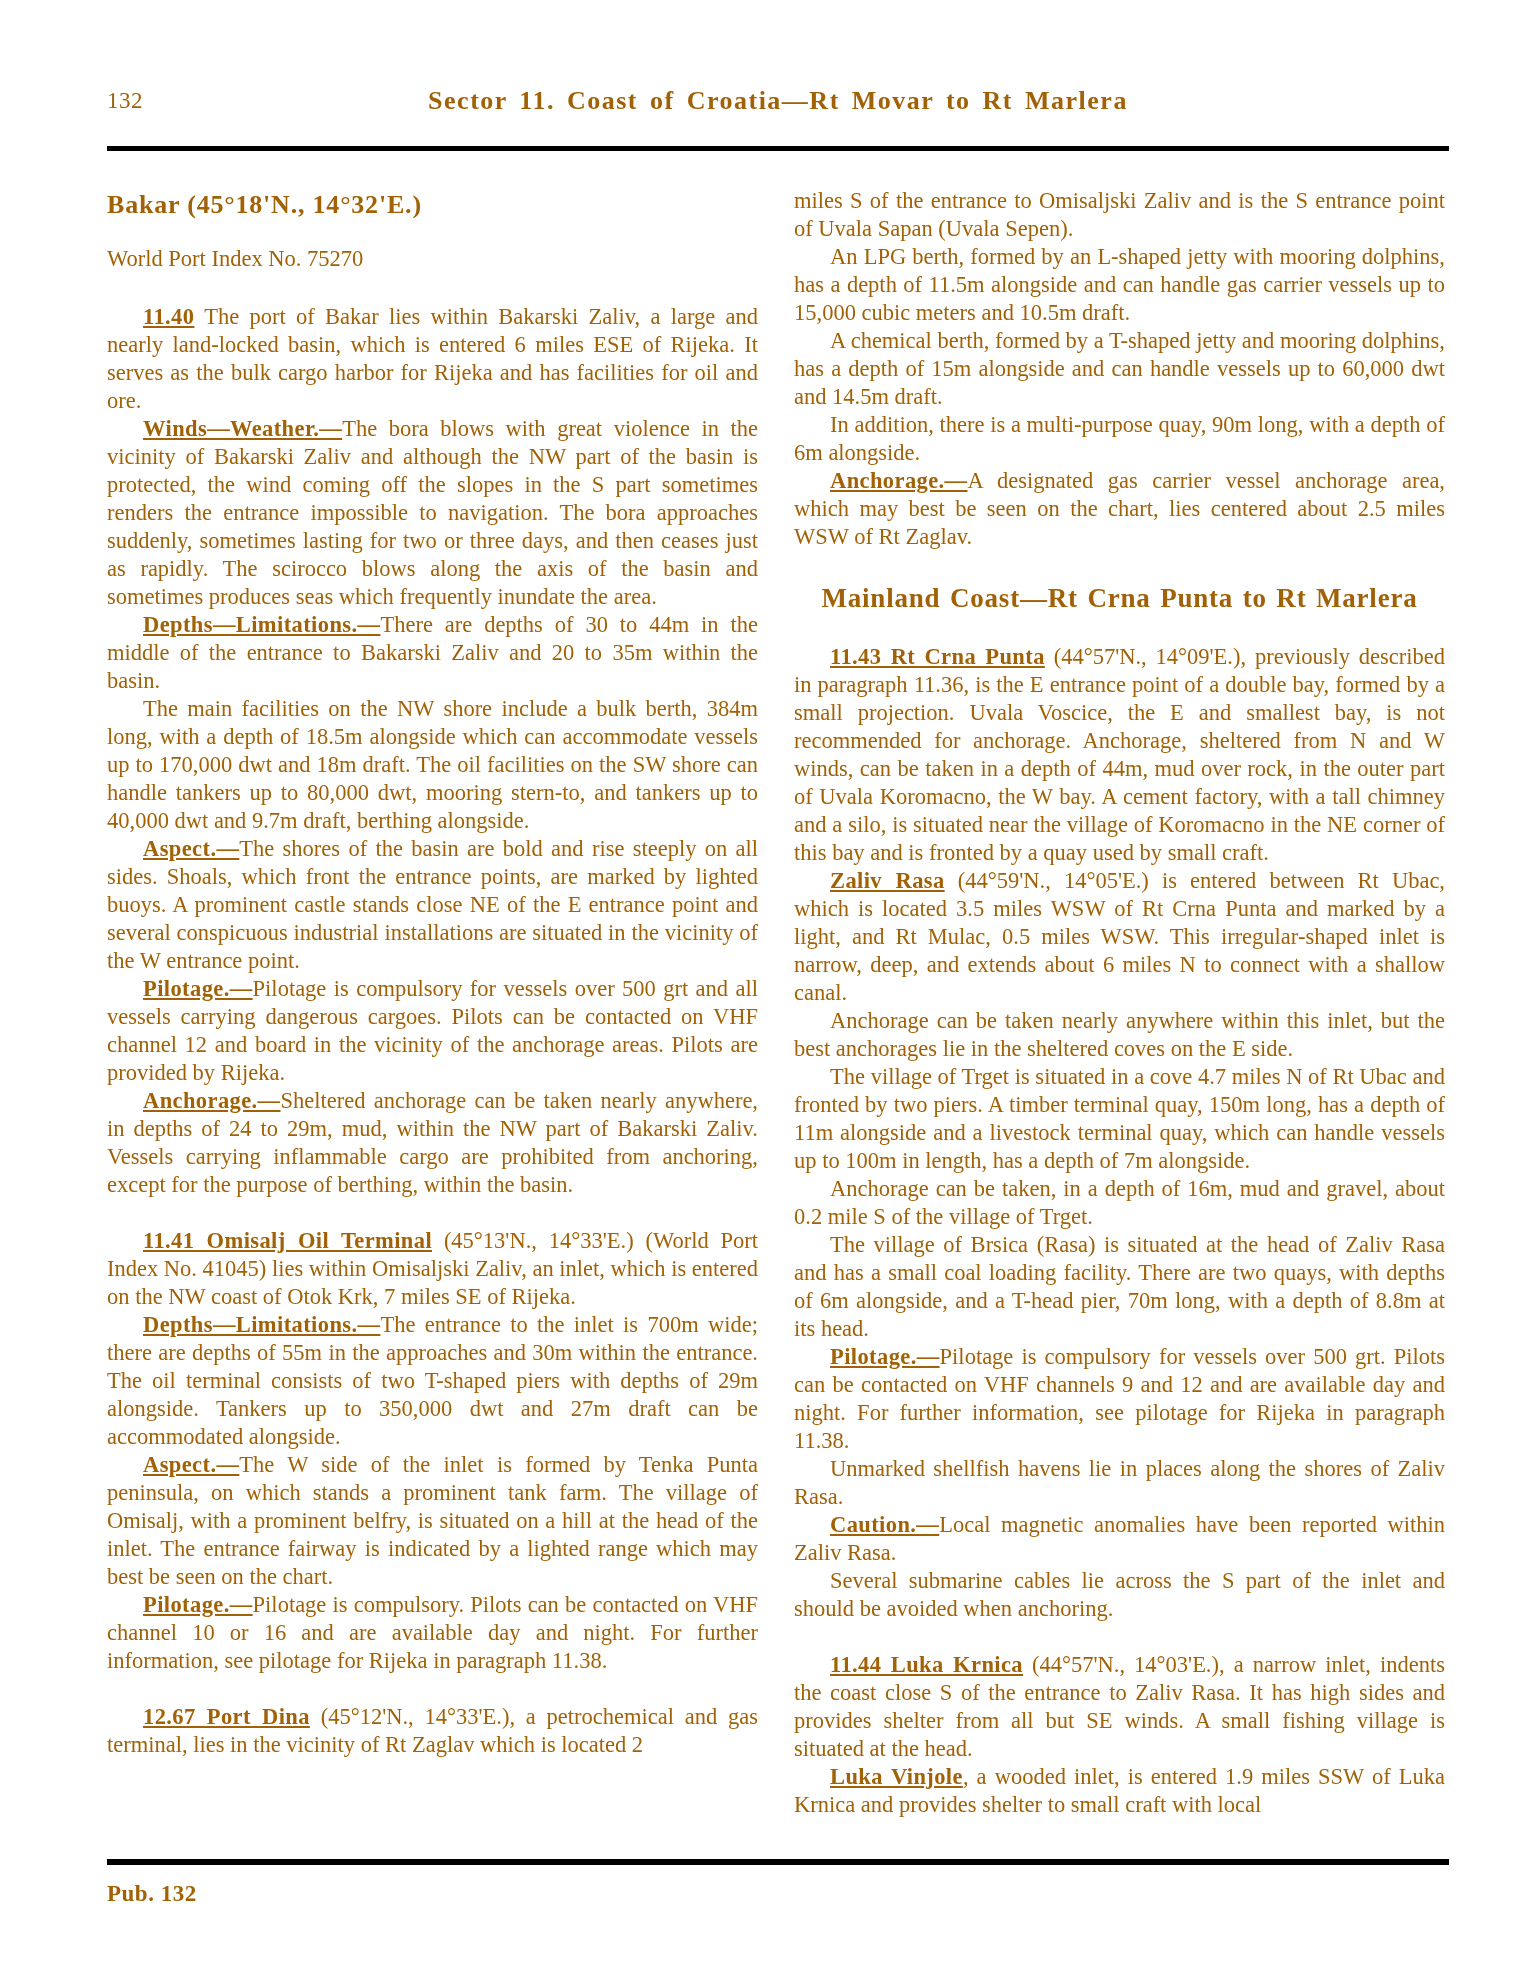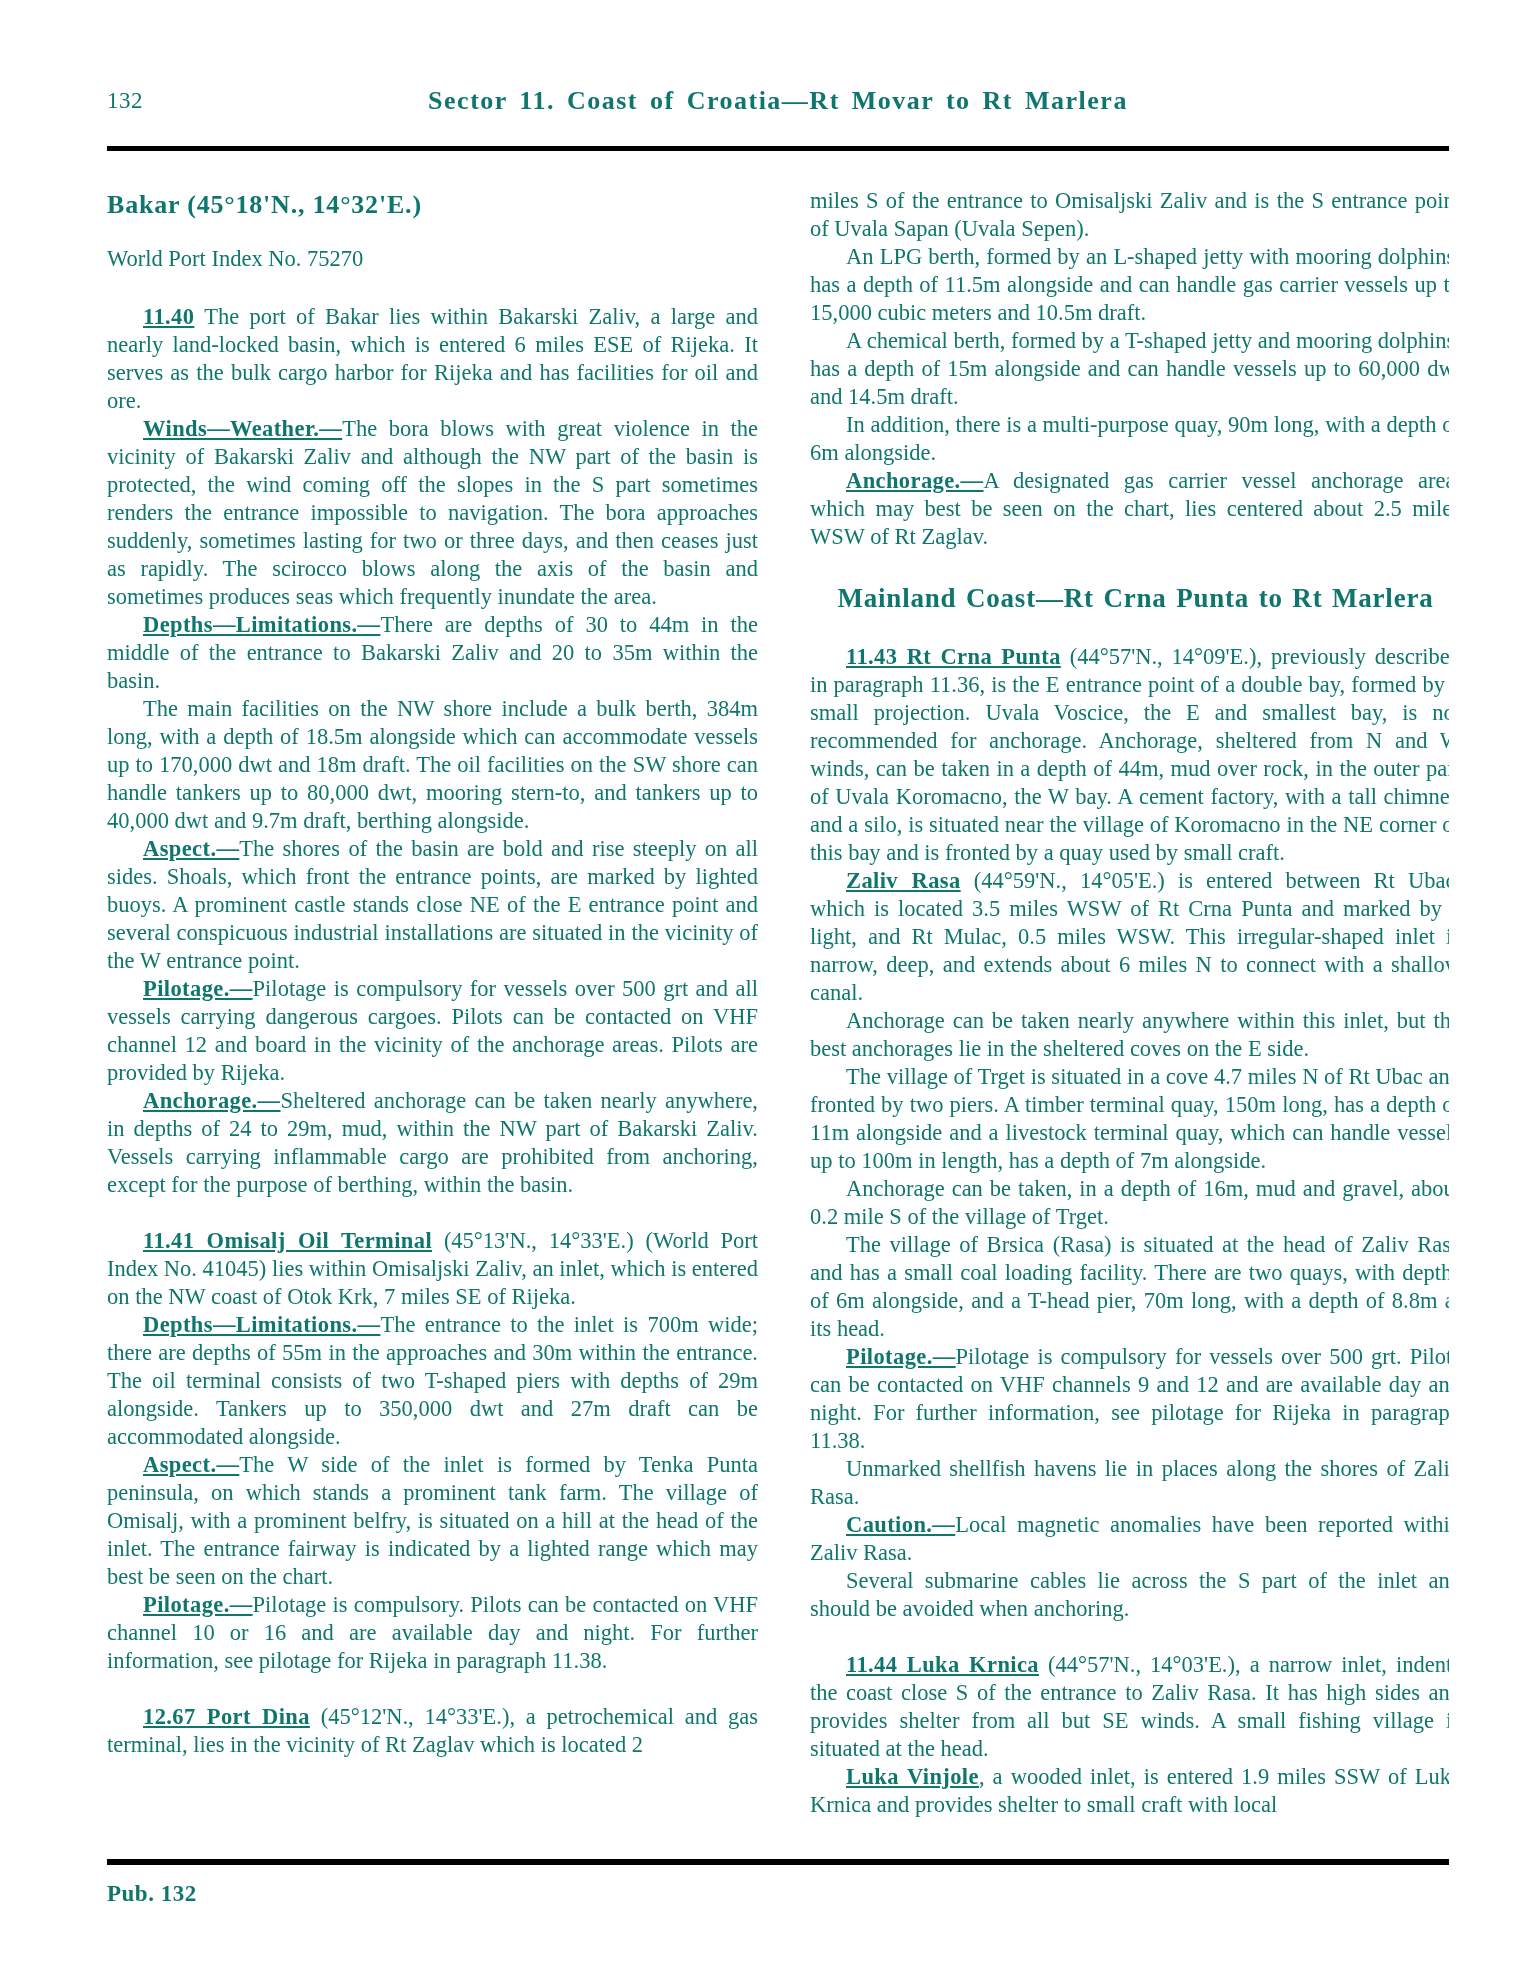--- a/index.html
+++ b/index.html
@@ -1,38 +1,38 @@
 <!DOCTYPE html>
 <html><head>
 <meta charset="utf-8">
 <style>
   html,body { margin:0; padding:0; background:#ffffff; }
   .page {
     position:relative;
     width:1530px; height:1980px;
-    background:#ffffff; color:#0f766e;
+    background:#ffffff; color:#a16207;
     font-family:"Liberation Serif", serif;
     box-sizing:border-box;
     overflow:hidden;
   }
   .content { margin-left:107px; margin-right:81px; }
 
   .header { position:relative; padding-top:86px; }
   .pagenum {
     position:absolute; left:0; bottom:2px;
     font-size:23px; letter-spacing:0.5px;
   }
   .htitle {
     text-align:center; font-size:26px; font-weight:bold;
     letter-spacing:1.5px; word-spacing:4px;
   }
   .rule-top { height:5px; background:#000; margin-top:30px; }
 
   .cols {
-    display:flex; gap:52px; margin-top:36px;
+    display:flex; gap:36px; margin-top:36px;
     height:1662px; overflow:hidden; align-items:flex-start;
   }
   .col {
     width:651px; flex:0 0 651px;
     font-size:22.5px; line-height:28px;
     text-align:justify;
   }
   .col p { margin:0; }
   .col p.ind { text-indent:36px; }
   .col p.gap { margin-top:28px; }

